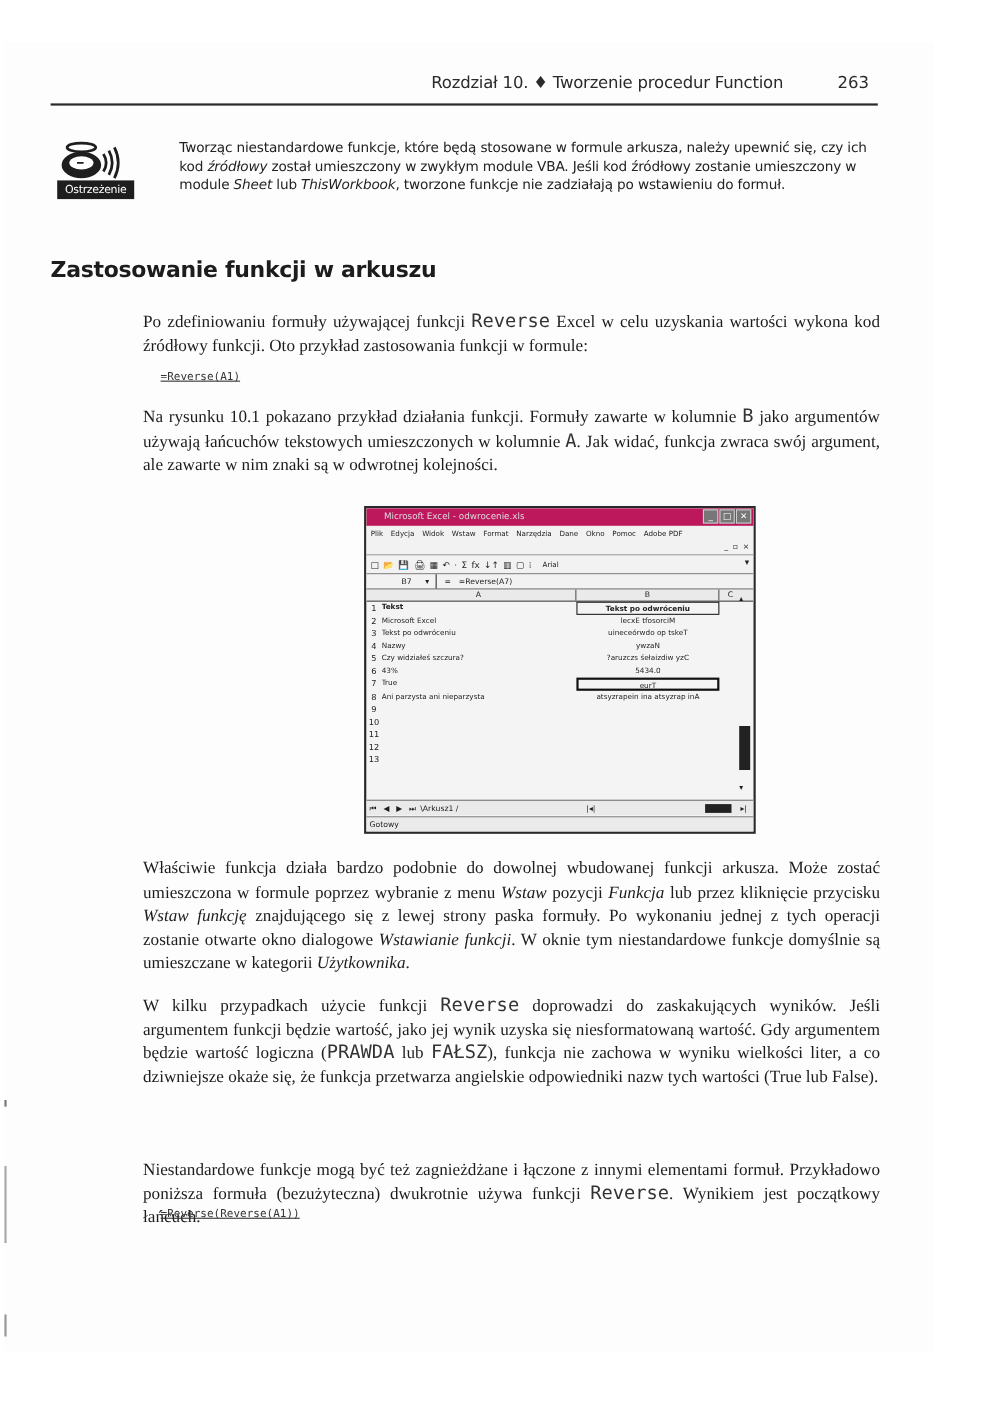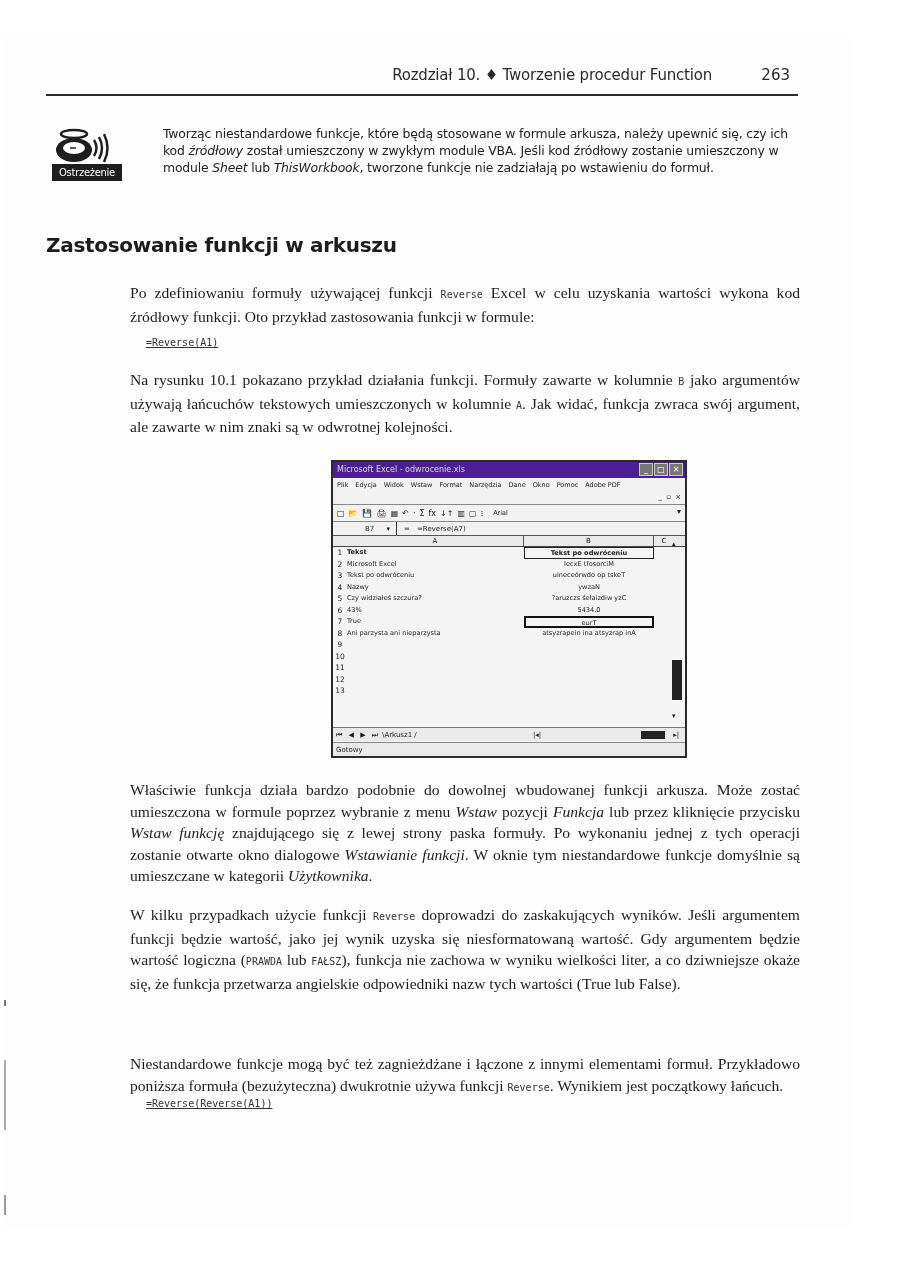--- a/index.html
+++ b/index.html
@@ -15,31 +15,31 @@
 
     
     .warn-icon { position: absolute; left: 52px; top: 128px; width: 70px; height: 58px; }
     .warn-icon .label { position: absolute; left: 0; top: 36px; width: 70px; height: 17px; background: #1e1e1e; color: #fff; font-family: "DejaVu Sans", sans-serif; font-size: 10px; text-align: center; line-height: 17px; letter-spacing: -0.3px; }
     .warn-text { position: absolute; left: 163px; top: 126px; width: 630px; font-family: "DejaVu Sans", sans-serif; font-size: 12.4px; line-height: 16.8px; color: #222; letter-spacing: -0.15px; }
 
     
     .section-title { position: absolute; left: 46px; top: 233px; font-family: "DejaVu Sans", sans-serif; font-weight: bold; font-size: 20px; color: #1c1c1c; letter-spacing: -0.3px; }
 
     .para { position: absolute; left: 130px; width: 670px; font-size: 15.6px; line-height: 21.5px; text-align: justify; color: #1c1c1c; }
-    .mono { font-family: "DejaVu Sans Mono", monospace; font-size: 10px; color: #333; }
+    .mono { font-family: "DejaVu Sans Mono", monospace; font-size: 17px; color: #333; }
     .code { position: absolute; left: 146px; font-family: "DejaVu Sans Mono", monospace; font-size: 10px; color: #333; text-decoration: underline; }
 
     
     .fig-cap { position: absolute; left: 50px; top: 459px; width: 170px; font-family: "DejaVu Sans", sans-serif; font-size: 13px; line-height: 16px; color: #222; }
     .fig-cap .num { font-weight: bold; font-size: 13.5px; }
     .fig-cap .desc { font-style: italic; display: block; }
 
     
     .xl { position: absolute; left: 331px; top: 460px; width: 356px; height: 298px; border: 2px solid #2a2a2a; background: #f4f4f4; overflow: hidden; font-family: "DejaVu Sans", sans-serif; }
-    .xl-title { height: 16px; background: #4c1d95; color: #ddd; font-size: 8px; line-height: 16px; padding-left: 4px; position: relative; }
+    .xl-title { height: 16px; background: #be185d; color: #ddd; font-size: 8px; line-height: 16px; padding-left: 16px; position: relative; }
     .xl-title .ctrls { position: absolute; right: 2px; top: 1px; display: flex; gap: 1px; }
     .xl-title .ctrls span { width: 14px; height: 13px; background: #777; border: 1px solid #ccc; color: #fff; font-size: 8px; line-height: 11px; text-align: center; }
     .xl-menu { height: 14px; font-size: 6.5px; line-height: 14px; padding-left: 4px; display: flex; gap: 7px; color: #222; background: #f2f2f2; }
     .xl-menu2 { height: 13px; position: relative; background: #f2f2f2; border-bottom: 1px solid #888; }
     .xl-menu2 .mdi { position: absolute; right: 3px; top: 1px; font-size: 7px; color: #222; letter-spacing: 1px; }
     .xl-tool { height: 17px; display: flex; align-items: center; gap: 4px; padding-left: 4px; font-size: 8px; color: #222; background: #f2f2f2; border-bottom: 1px solid #888; position: relative; }
     .xl-tool .font { margin-left: 6px; font-size: 6.5px; }
     .xl-tool .end { position: absolute; right: 4px; top: 2px; font-size: 8px; }
     .xl-fbar { height: 14px; display: flex; font-size: 7px; line-height: 14px; background: #f2f2f2; border-bottom: 1px solid #555; }
     .xl-fbar .namebox { width: 64px; border-right: 1px solid #333; padding-left: 32px; position: relative; }

